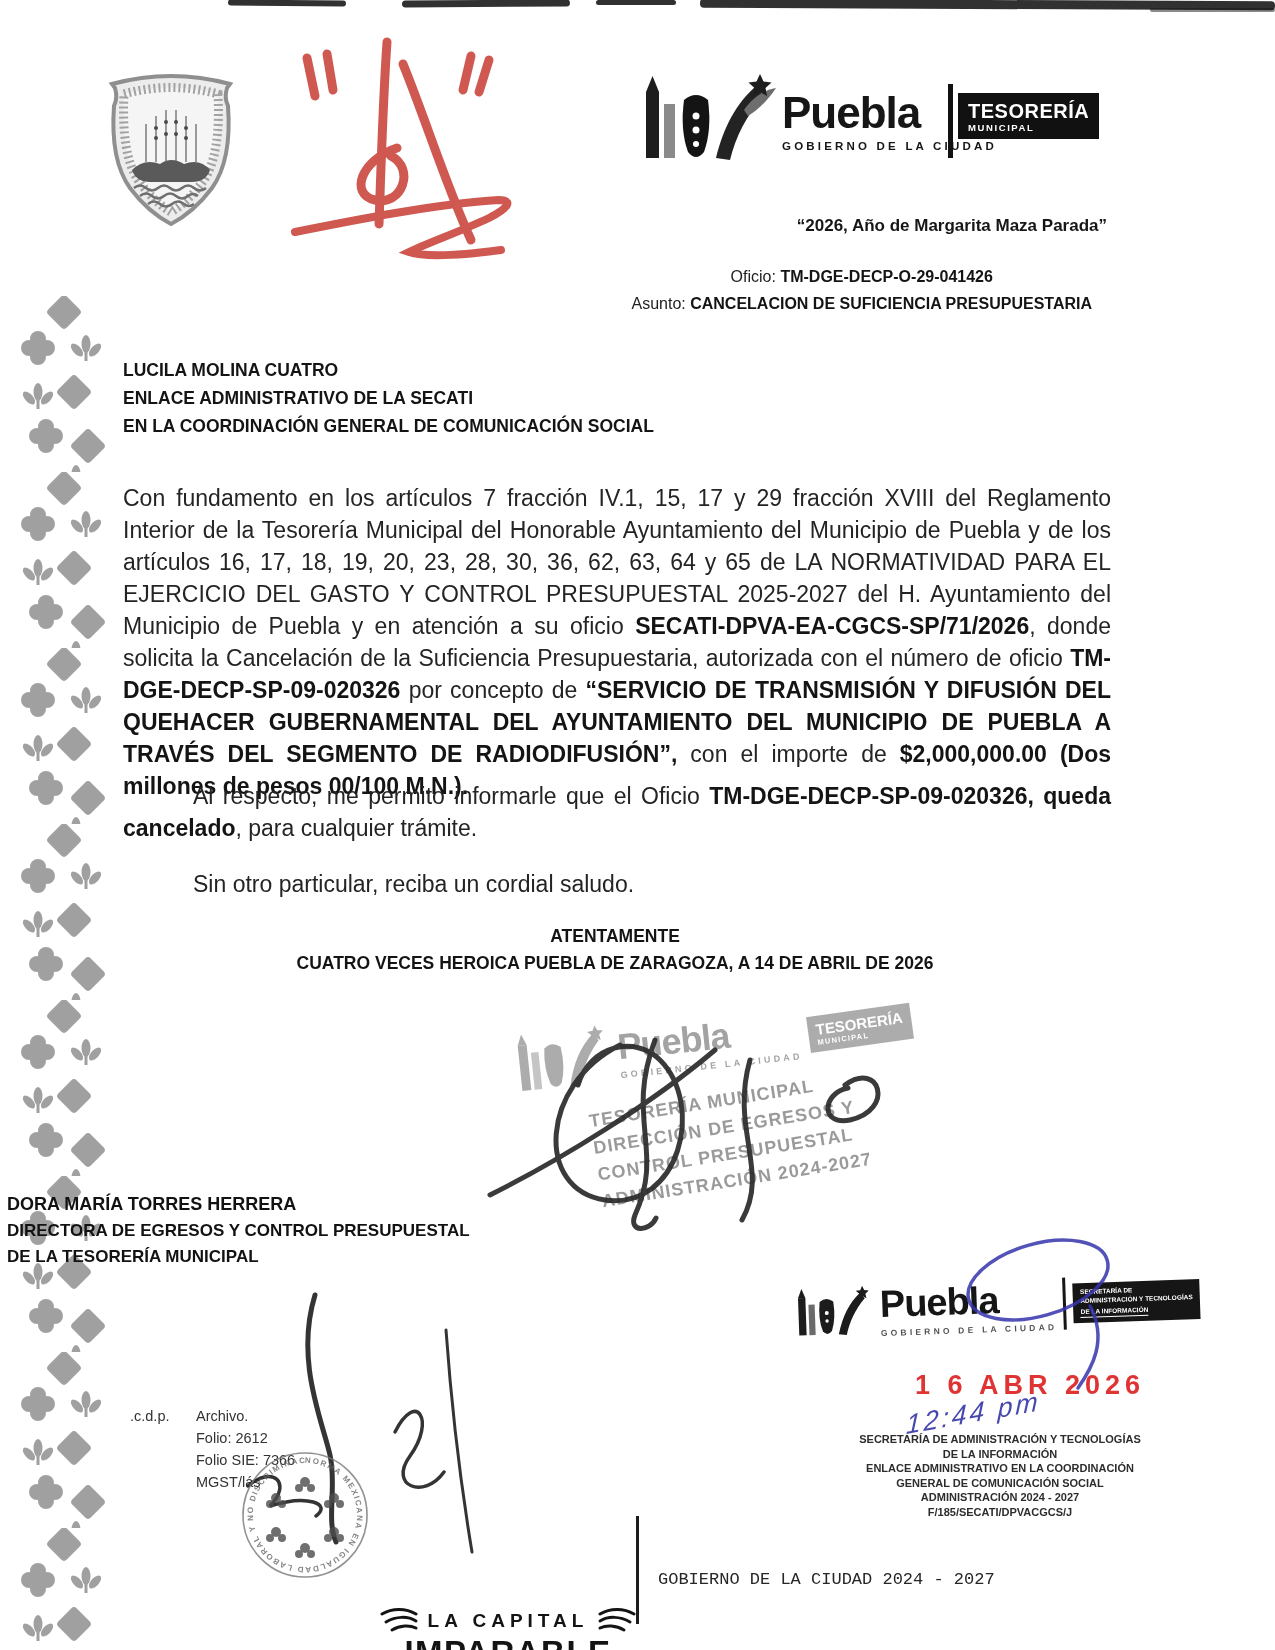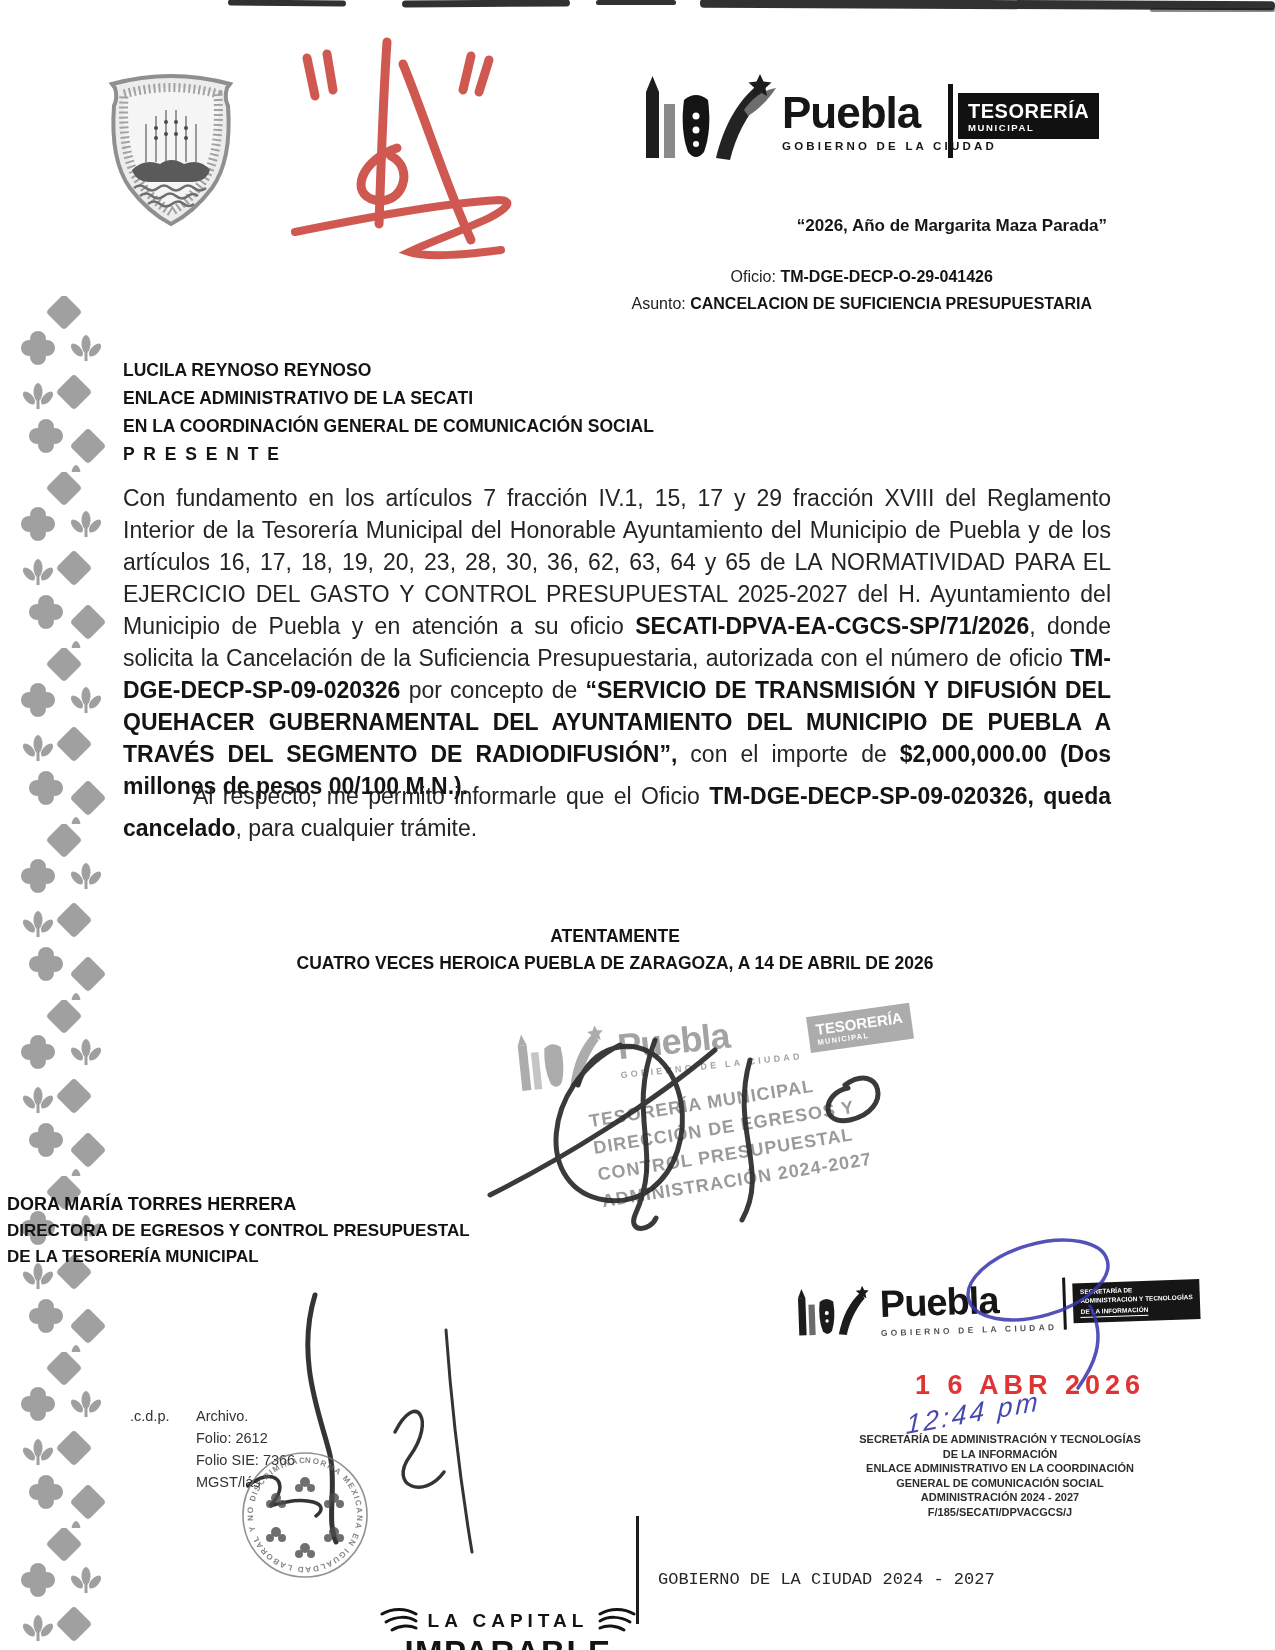--- a/index.html
+++ b/index.html
@@ -152,28 +152,28 @@
   </div>
 
   <div class="abs legend" style="right:168px;top:216px">“2026, Año de Margarita Maza Parada”</div>
 
   <div class="abs refline" style="right:183px;top:263px">
     <div><span>Oficio: </span><span class="b">TM-DGE-DECP-O-29-041426</span></div>
     <div><span>Asunto: </span><span class="b">CANCELACION DE SUFICIENCIA PRESUPUESTARIA</span></div>
   </div>
 
   <div class="abs recipient" style="left:123px;top:356px">
-    <div>LUCILA REYNOSO REYNOSO</div>
+    <div>LUCILA MOLINA CUATRO</div>
     <div>ENLACE ADMINISTRATIVO DE LA SECATI</div>
     <div>EN LA COORDINACIÓN GENERAL DE COMUNICACIÓN SOCIAL</div>
-    <div style="letter-spacing:2px">P R E S E N T E</div>
   </div>
 
   <div class="abs para" style="left:123px;top:482px"><span>Con fundamento en los artículos 7 fracción IV.1, 15, 17 y 29 fracción XVIII del Reglamento Interior de la Tesorería Municipal del Honorable Ayuntamiento del Municipio de Puebla y de los artículos 16, 17, 18, 19, 20, 23, 28, 30, 36, 62, 63, 64 y 65 de LA NORMATIVIDAD PARA EL EJERCICIO DEL GASTO Y CONTROL PRESUPUESTAL 2025-2027 del H. Ayuntamiento del Municipio de Puebla y en atención a su oficio </span><span class="b">SECATI-DPVA-EA-CGCS-SP/71/2026</span><span>, donde solicita la Cancelación de la Suficiencia Presupuestaria, autorizada con el número de oficio </span><span class="b">TM-DGE-DECP-SP-09-020326</span><span> por concepto de </span><span class="b">“SERVICIO DE TRANSMISIÓN Y DIFUSIÓN DEL QUEHACER GUBERNAMENTAL DEL AYUNTAMIENTO DEL MUNICIPIO DE PUEBLA A TRAVÉS DEL SEGMENTO DE RADIODIFUSIÓN”,</span><span> con el importe de </span><span class="b">$2,000,000.00 (Dos millones de pesos 00/100 M.N.).</span></div>
   <div class="abs para indent" style="left:123px;top:780px"><span>Al respecto, me permito informarle que el Oficio </span><span class="b">TM-DGE-DECP-SP-09-020326, queda cancelado</span><span>, para cualquier trámite.</span></div>
+  <div class="abs para indent" style="left:123px;top:868px">Sin otro particular, reciba un cordial saludo.</div>
 
   <div class="abs center-line" style="left:0;top:926px;font-size:17.5px">ATENTAMENTE</div>
   <div class="abs center-line" style="left:0;top:953px;font-size:17.5px">CUATRO VECES HEROICA PUEBLA DE ZARAGOZA, A 14 DE ABRIL DE 2026</div>
 
   <div class="abs" style="left:520px;top:1010px;transform:rotate(-6deg);opacity:.82">
     <div style="display:flex;align-items:center;gap:8px">
       <svg width="96" height="66" viewBox="0 0 138 96">
         <g fill="#9a9a9a">
           <rect x="6" y="22" width="13" height="66"></rect>
             <path d="M6,22 L12.5,6 L19,22 Z"></path>

